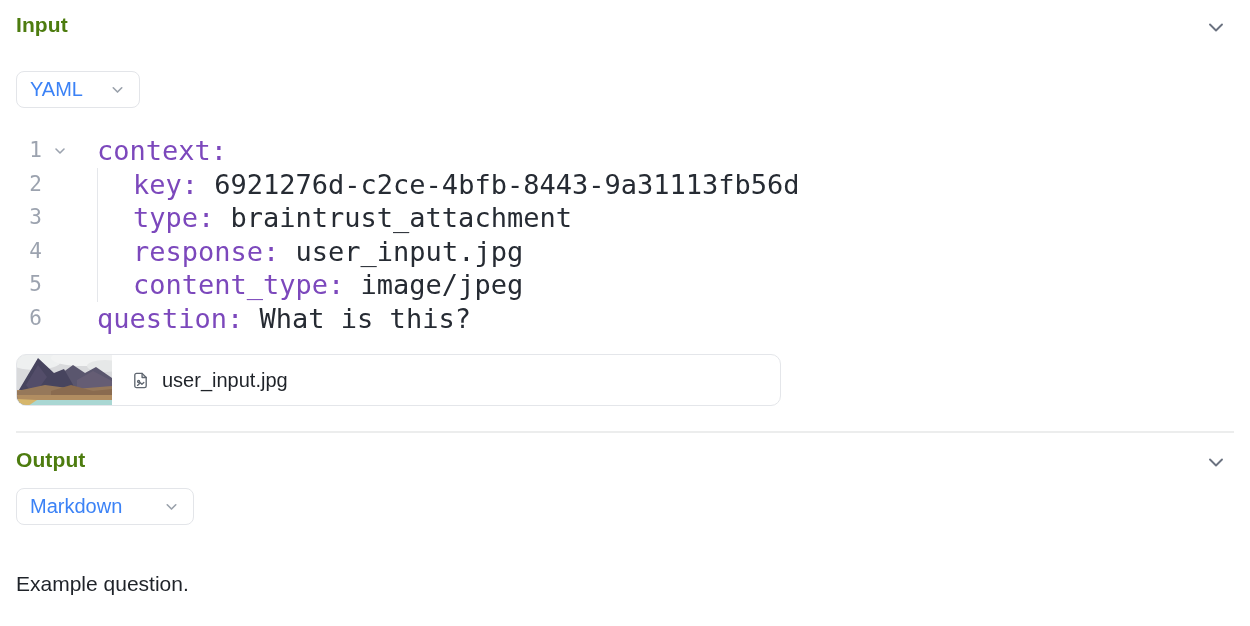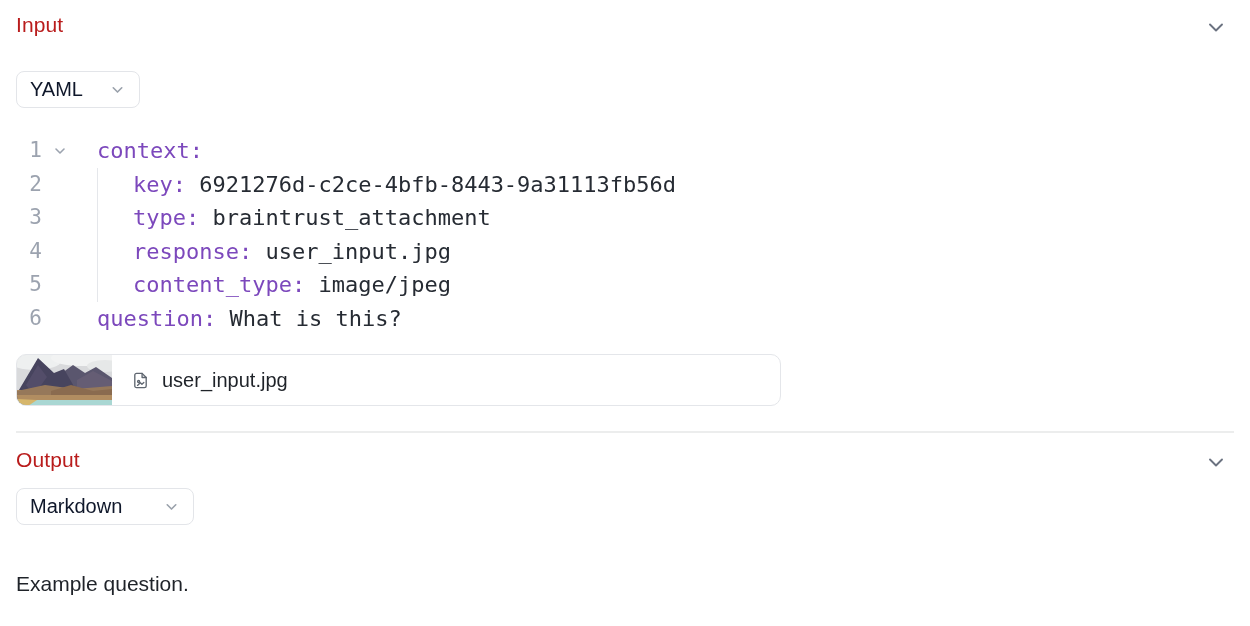--- a/index.html
+++ b/index.html
@@ -7,53 +7,53 @@
   .page {
     position:relative;
     width:1250px; height:626px;
     background:#ffffff;
     font-family:"Liberation Sans", sans-serif;
     overflow:hidden;
   }
   
   .section-title {
     position:absolute; left:16px;
-    font-size:21px; font-weight:400; color:#b91c1c; letter-spacing:.1px;
+    font-size:21px; font-weight:700; color:#4d7c0f; letter-spacing:.1px;
   }
   .hdr-chevron { position:absolute; left:1206px; width:20px; height:20px; cursor:pointer; }
   .hdr-chevron svg { display:block; }
 
   
   .fmt-btn {
     position:absolute; left:16px; height:37px;
     display:flex; align-items:center; justify-content:space-between;
     padding:0 13px;
     background:#ffffff;
     border:1px solid #e3e5e9;
     border-radius:8px;
     cursor:pointer;
   }
-  .fmt-btn .lbl { font-size:20px; color:#0f172a; }
+  .fmt-btn .lbl { font-size:20px; color:#3b82f6; }
   .fmt-btn .chev { display:flex; }
 
   
   .code-editor {
     position:absolute; top:134px; left:0; right:0;
     font-family:"DejaVu Sans Mono", monospace;
   }
   .code-line { position:relative; height:33.6px; }
   .ln {
     position:absolute; left:14px; width:28px; top:0;
     line-height:33.6px; text-align:right;
     font-size:21px; color:#9ca3af;
   }
   .fold { position:absolute; left:52px; top:9px; width:16px; height:16px; cursor:pointer; }
   .code-text {
     position:absolute; left:97px; top:0;
-    line-height:33.6px; font-size:22px; white-space:pre;
+    line-height:33.6px; font-size:27px; white-space:pre;
     color:#262b33;
   }
   .code-text.indent-1 { padding-left:36px; }
   .code-text .k { color:#7c48bc; }
   .code-text .v:not(:empty)::before { content:" "; }
   .indent-guide {
     position:absolute; left:97px; top:34px; width:1px; height:134px;
     background:#e5e7eb;
   }
 

